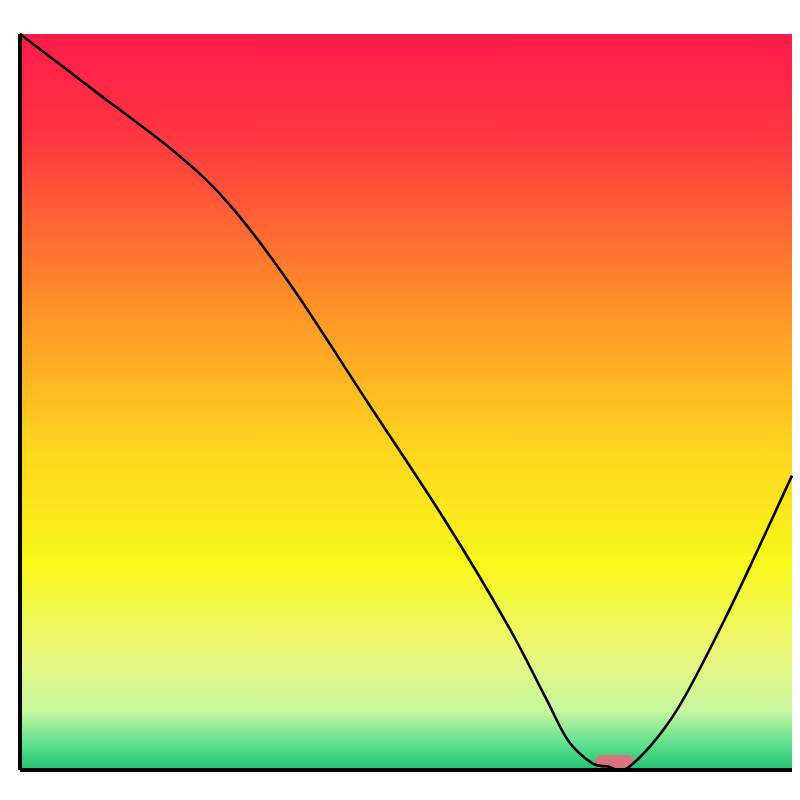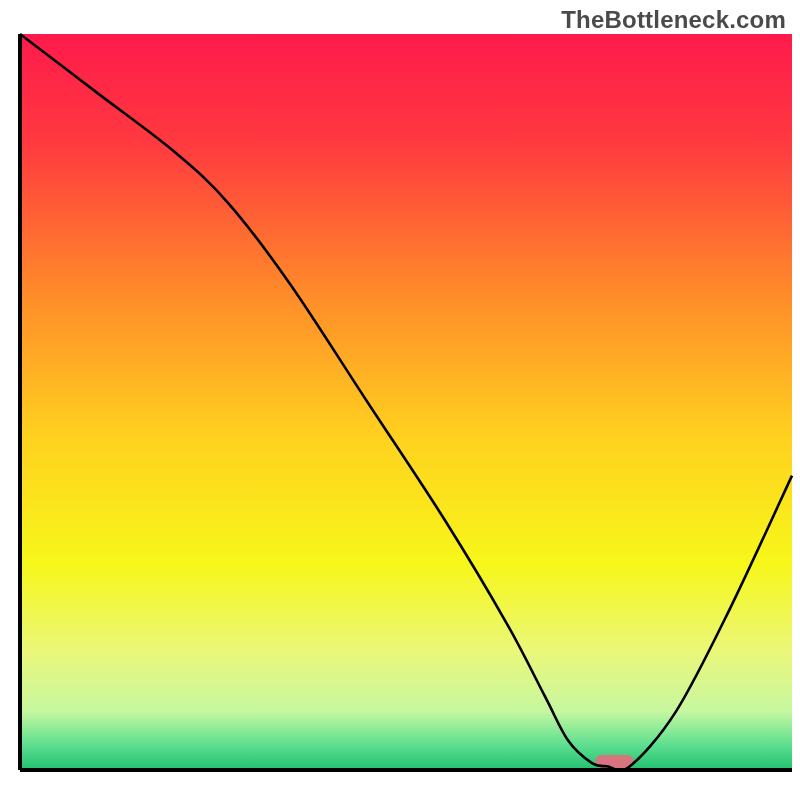--- a/index.html
+++ b/index.html
@@ -29,21 +29,20 @@
     position: absolute;
     top: 0;
     left: 0;
   }
 </style>
 </head>
 <body>
 
 <div class="frame">
 
-  <div class="watermark">TheBottleneck.com</div>
 
   <svg class="plot" width="800" height="800">
     <defs>
       <linearGradient id="bg-grad" x1="0" y1="0" x2="0" y2="1">
       <stop offset="0%" stop-color="#ff1a4b"></stop>
           <stop offset="15%" stop-color="#ff3a3f"></stop>
           <stop offset="35%" stop-color="#ff8a2a"></stop>
           <stop offset="55.00000000000001%" stop-color="#ffd21f"></stop>
           <stop offset="72%" stop-color="#f7f71a"></stop>
           <stop offset="84%" stop-color="#eaf77a"></stop>

